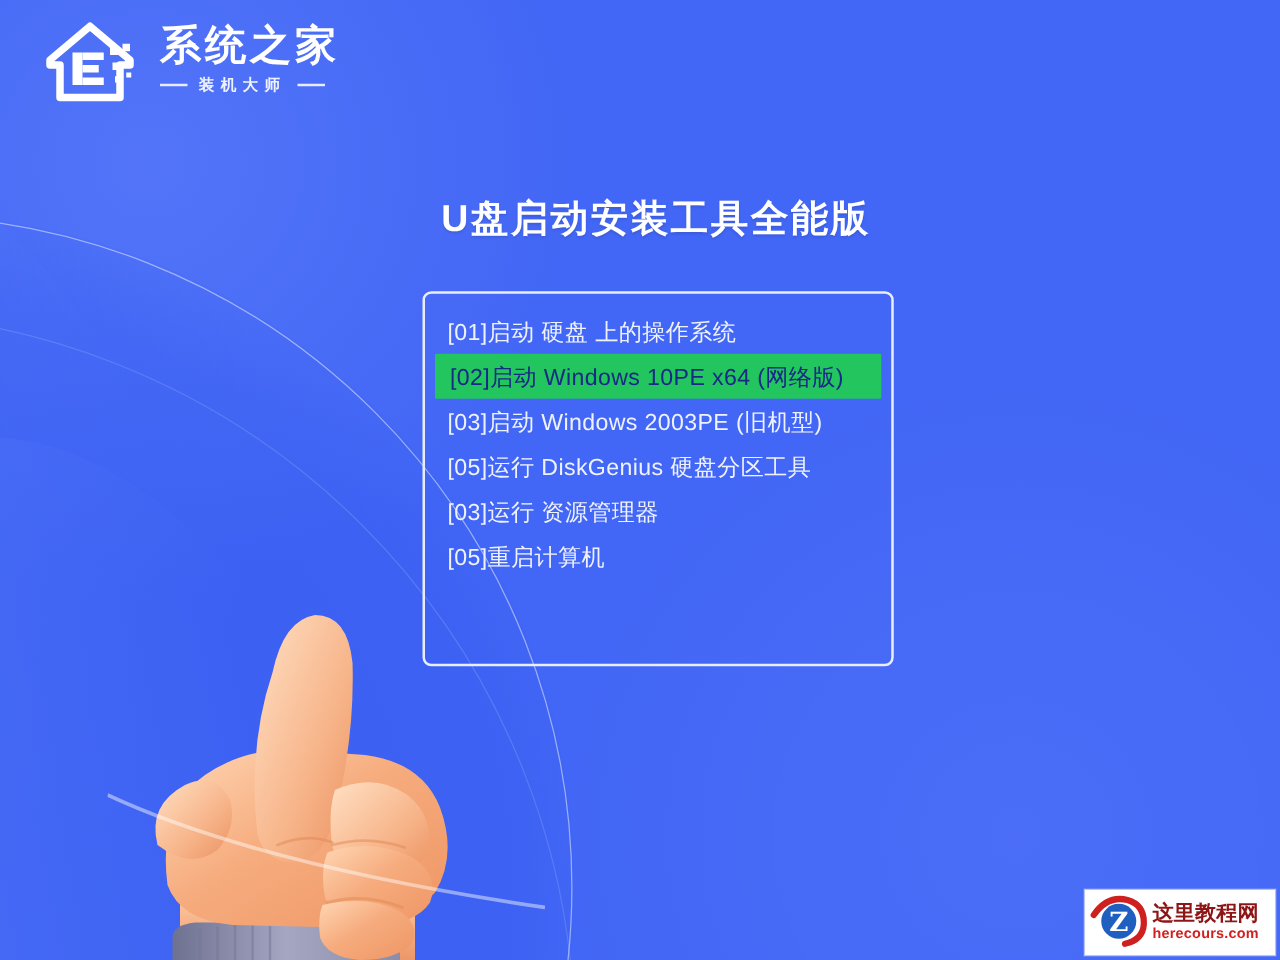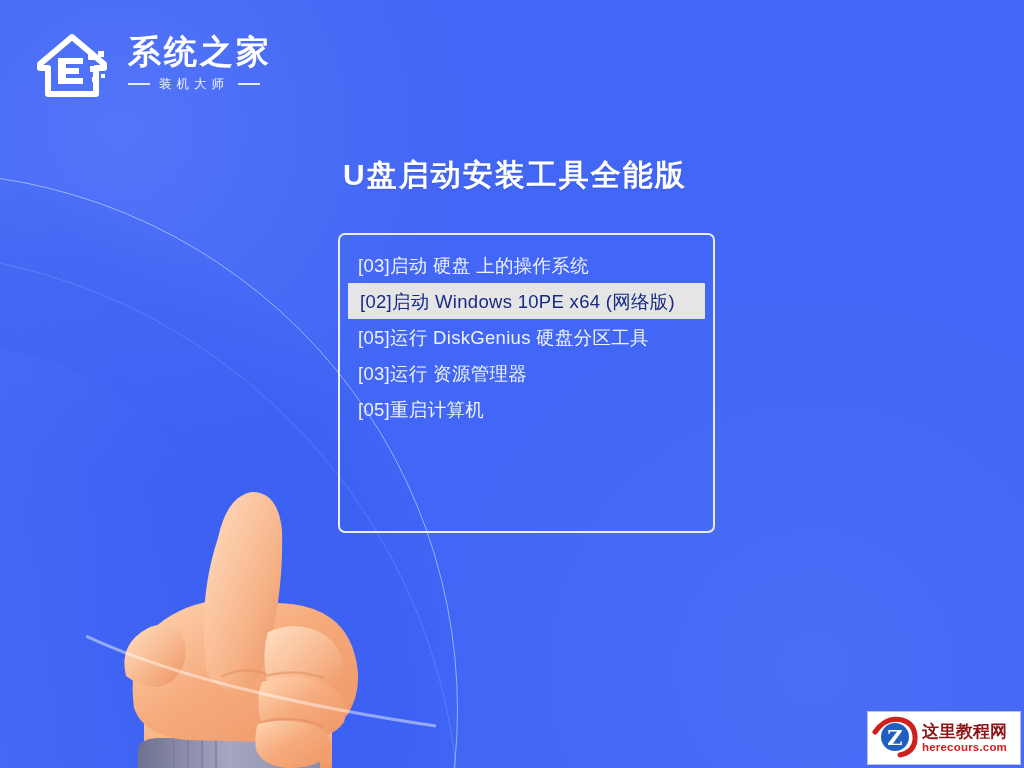--- a/index.html
+++ b/index.html
@@ -49,61 +49,61 @@
   }
   .bg-band-b {
     position:absolute; left:-120px; bottom:-320px; width:430px; height:760px;
     background:linear-gradient(100deg, rgba(90,125,250,.45) 0%, rgba(90,125,250,0) 80%);
     transform:rotate(-24deg);
     border-radius:50%;
   }
 
   
   #logo {
-    position:absolute; left:34px; top:24px;
+    position:absolute; left:34px; top:8px;
     display:flex; align-items:center; gap:14px;
   }
   .logo-mark { width:80px; height:80px; display:block; }
   .logo-words { display:flex; flex-direction:column; gap:2px; }
   .logo-title {
     color:#ffffff; font-size:33px; font-weight:bold; letter-spacing:3px;
     line-height:1.05; white-space:nowrap;
   }
   .logo-sub-row {
     display:flex; align-items:center; gap:9px; margin-top:4px;
   }
   .logo-dash { display:block; width:22px; height:2px; background:#e6ecff; }
   .logo-sub {
-    color:#eef2ff; font-size:12.5px; letter-spacing:5px; white-space:nowrap;
+    color:#eef2ff; font-size:12.5px; letter-spacing:5px; white-space:nowrap;font-weight:bold;
   }
 
   
   #headline {
-    position:absolute; left:343px; top:155px; width:400px;
+    position:absolute; left:353px; top:155px; width:400px;
     color:#ffffff; font-size:30px; font-weight:bold;
     letter-spacing:2px; white-space:nowrap;
     text-shadow:0 1px 2px rgba(0,0,0,.10);
   }
 
   
   #menu-box {
     position:absolute; left:338px; top:233px; width:377px; height:300px;
     border:2px solid #e8eeff; border-radius:7px;
     background:transparent;
     padding:12px 0 0 0;
   }
   .menu-row {
     position:relative; height:36px; margin:0 6px;
     display:flex; align-items:center;
     padding-left:12px;
     color:#eef2ff; font-size:18.5px; letter-spacing:.3px;
     white-space:nowrap;
   }
   .menu-row.selected {
-    background:#e5e5e5;
+    background:#22c55e;
     color:#172a86;
     margin:0 8px;
     border-radius:1px;
   }
 
   
   #hand { position:absolute; left:86px; top:478px; width:350px; height:300px; }
 
   
   #watermark {
@@ -165,22 +165,23 @@
         <span class="logo-dash"></span>
         <span class="logo-sub">装机大师</span>
         <span class="logo-dash"></span>
       </div>
     </div>
   </div>
 
   <div id="headline">U盘启动安装工具全能版</div>
 
   <div id="menu-box">
-    <div class="menu-row">[03]启动 硬盘 上的操作系统</div>
+    <div class="menu-row">[01]启动 硬盘 上的操作系统</div>
     <div class="menu-row selected">[02]启动 Windows 10PE x64 (网络版)</div>
+    <div class="menu-row">[03]启动 Windows 2003PE (旧机型)</div>
     <div class="menu-row">[05]运行 DiskGenius 硬盘分区工具</div>
     <div class="menu-row">[03]运行 资源管理器</div>
     <div class="menu-row">[05]重启计算机</div>
   </div>
 
   <div id="hand">
     <svg viewBox="0 0 350 300" width="350" height="300" aria-hidden="true">
       <defs>
         <linearGradient id="skinA" x1="0" y1="0" x2="1" y2="1">
           <stop offset="0%" stop-color="#ffd6b4"></stop>

